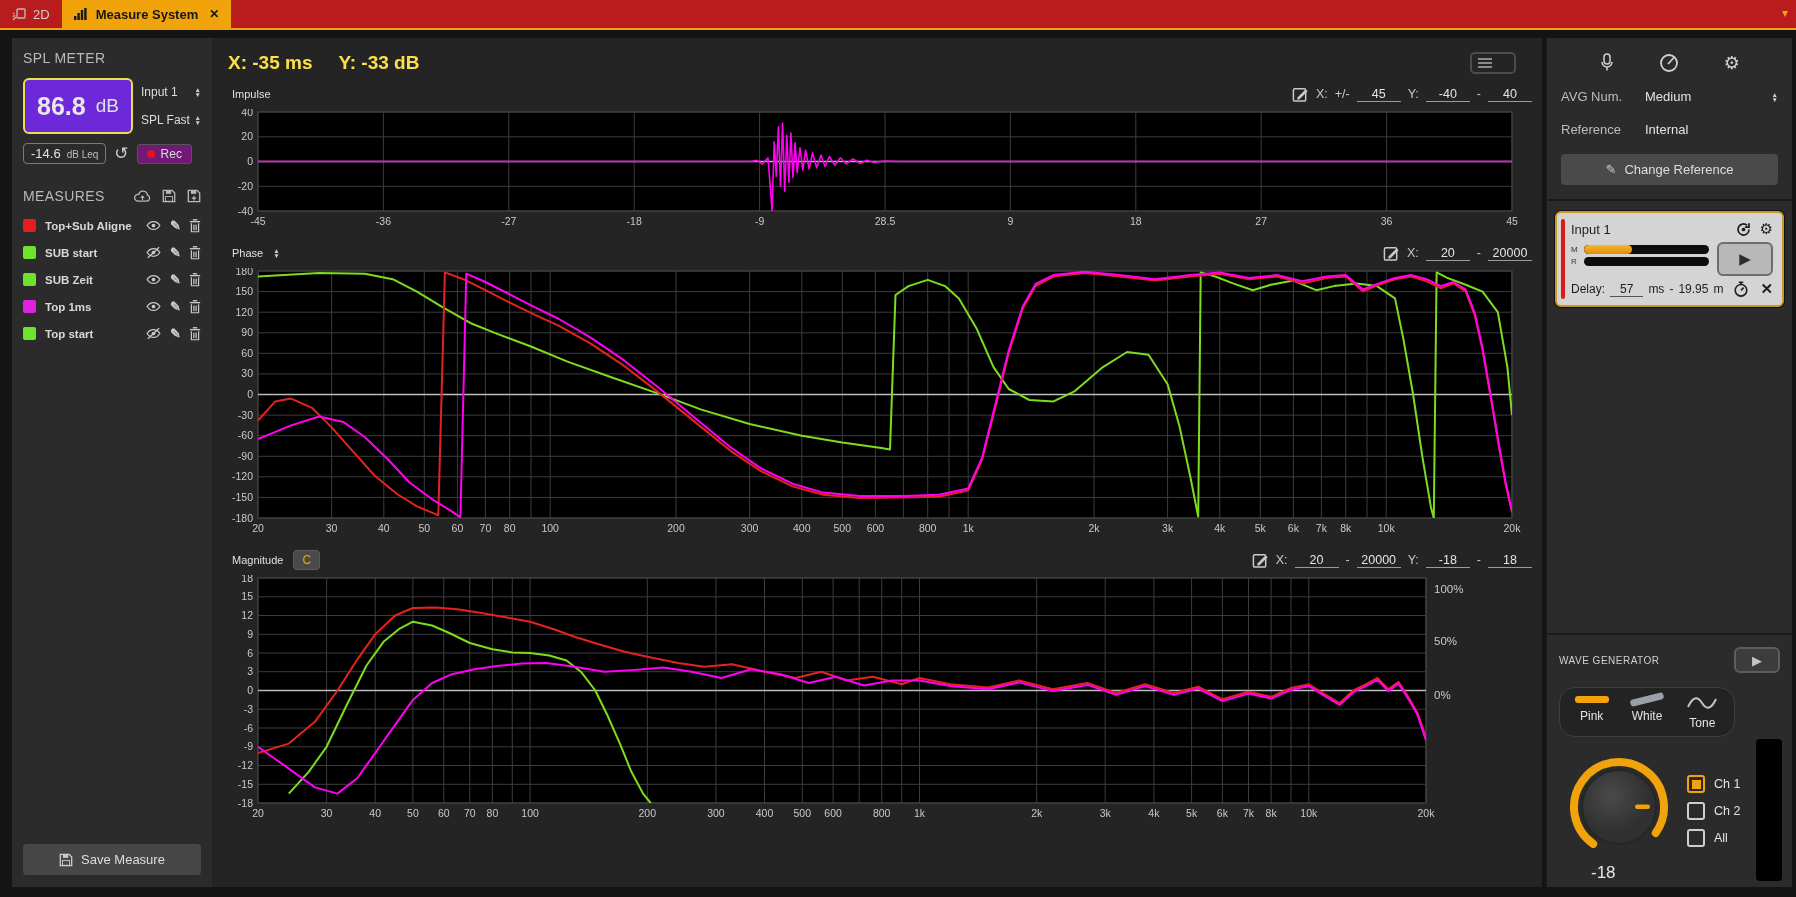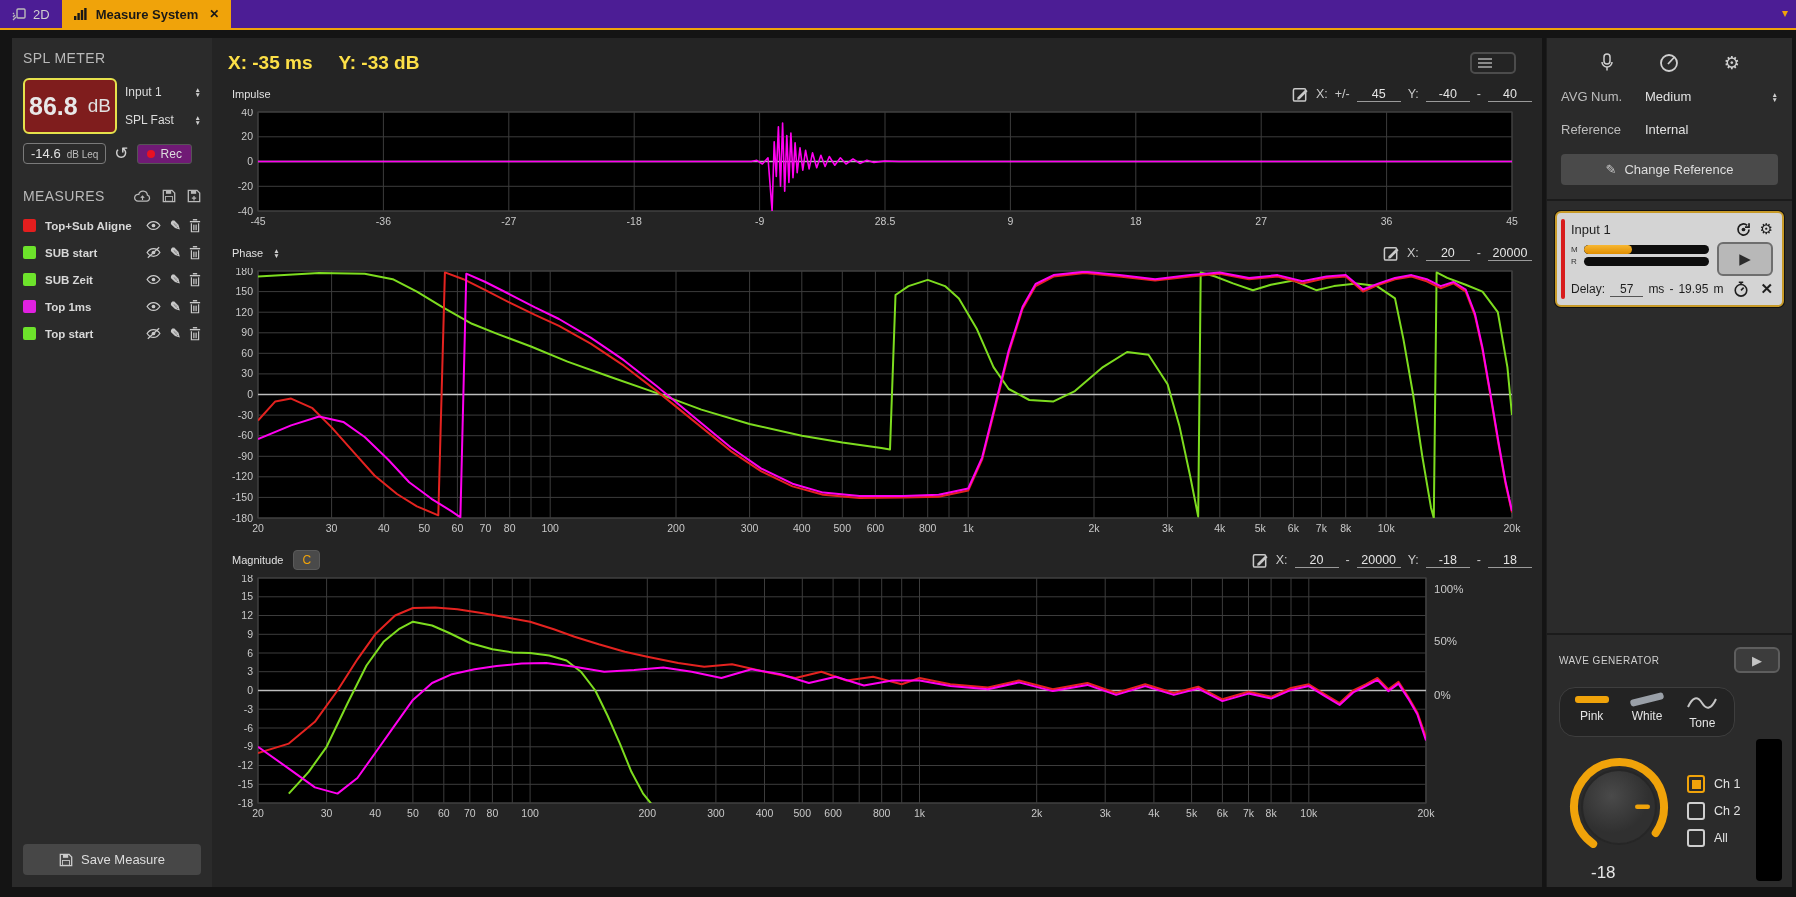--- a/index.html
+++ b/index.html
@@ -1,35 +1,35 @@
 <!DOCTYPE html>
 <html><head>
 <meta charset="utf-8">
 <style>
   * { box-sizing: border-box; margin: 0; padding: 0; }
   html,body { width:1796px; height:897px; overflow:hidden; background:#141414;
     font-family:"Liberation Sans", sans-serif; color:#d6d6d6; }
 
   
-  .tabbar { height:30px; background:#4c1d95; border-bottom:2px solid #f0a30a;
+  .tabbar { height:30px; background:#b91c1c; border-bottom:2px solid #f0a30a;
     display:flex; align-items:stretch; position:relative; }
   .tab { display:flex; align-items:center; gap:7px; padding:0 12px; font-size:13px; color:#cfcfcf; cursor:default; }
   .tab.active { background:#f0a30a; color:#181818; font-weight:bold; }
   .tab .close { font-size:12px; margin-left:4px; }
   .tab-caret { position:absolute; right:8px; top:6px; color:#f0a30a; font-size:12px; }
 
   .app { display:flex; height:865px; }
 
   
   .sidebar { width:200px; background:#2b2b2b; margin:8px 0 8px 12px; padding:12px 11px;
     position:relative; flex:none; }
   .sec-title { color:#b9b9b9; font-size:14px; letter-spacing:.4px; margin-bottom:12px; }
   .spl-row { display:flex; gap:8px; }
-  .spl-box { width:94px; height:56px; border:2px solid #e6e14c; border-radius:6px;
-    display:flex; align-items:center; justify-content:center; gap:10px; background:#7f1d1d; }
+  .spl-box { width:110px; height:56px; border:2px solid #e6e14c; border-radius:6px;
+    display:flex; align-items:center; justify-content:center; gap:10px; background:#6d28d9; }
   .spl-val { font-size:25px; font-weight:bold; color:#e8e8e8; }
   .spl-unit { font-size:19px; color:#e0e0e0; }
   .spl-selcol { display:flex; flex-direction:column; justify-content:space-around; flex:1; }
   .selrow { display:flex; align-items:center; justify-content:space-between; font-size:12px; color:#dcdcdc; }
   .spinner { display:flex; flex-direction:column; line-height:5px; font-size:6.5px; color:#cfcfcf; }
   .leq-row { display:flex; align-items:center; gap:8px; margin-top:9px; }
   .leq-box { border:1px solid #7a7a7a; border-radius:4px; padding:2px 7px; display:flex; gap:6px; align-items:baseline; }
   .leq-val { font-size:13px; color:#e2e2e2; }
   .leq-unit { font-size:10px; color:#bdbdbd; }
   .hist { font-size:17px; color:#cfcfcf; }

